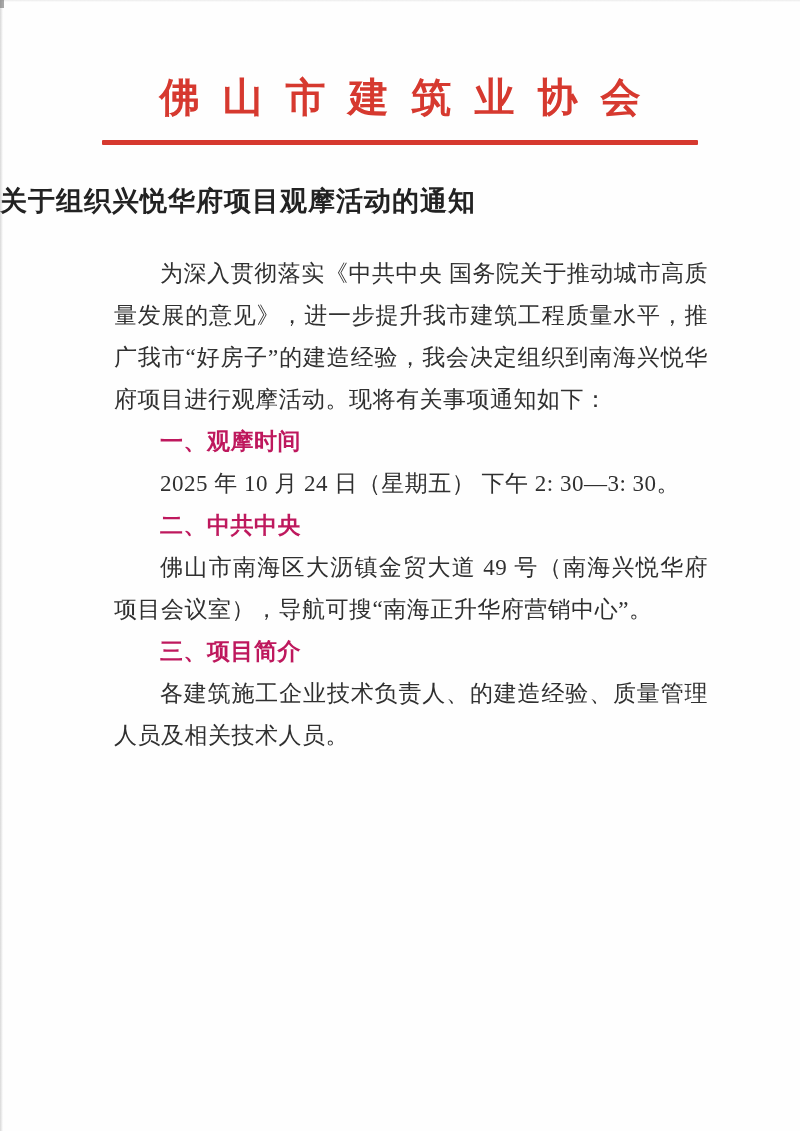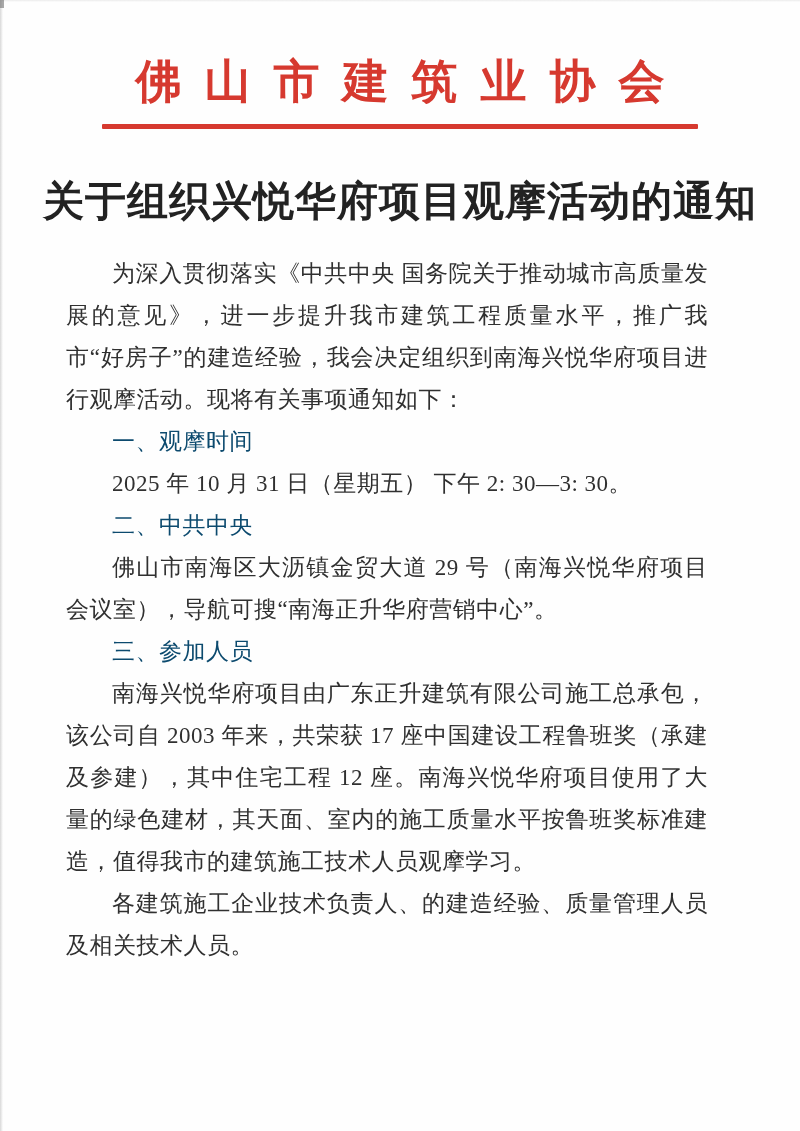--- a/index.html
+++ b/index.html
@@ -24,85 +24,84 @@
     position: absolute; left: 0; top: 0; width: 100%; height: 2px;
     background: linear-gradient(to bottom, #cfcfcf, rgba(255,255,255,0));
     opacity: .4;
   }
   .scan-corner-mark {
     position: absolute; left: 0; top: 0; width: 4px; height: 8px;
     background: #6f6f6f; opacity: .6;
   }
 
   .org-header {
-    margin-top: 54px;
+    margin-top: 70px;
     text-align: center;
-    font-size: 46px;
+    font-size: 40px;
     line-height: 56px;
     font-weight: bold;
     letter-spacing: 23px;
     text-indent: 23px; 
     white-space: nowrap;
   }
   .red-rule {
     width: 596px;
     height: 5px;
     margin: 14px auto 0 auto;
     border-radius: 1px;
   }
   .doc-title {
-    margin-top: 50px;
-    text-align: center;
-    font-size: 41px;
+    margin-top: 34px;
+    text-align: left;
+    font-size: 27px;
     line-height: 44px;
     font-weight: bold;
     color: #222;
     letter-spacing: 1px;
   }
   .doc-body {
     margin-top: 30px;
-    padding-left: 66px;
+    padding-left: 114px;
     width: 708px; 
     font-size: 23px;
     line-height: 42px;
     text-align: justify;
     letter-spacing: 0.5px;
     color: #303030;
   }
   .doc-body p, .doc-body h3 {
     text-indent: 2em;
     font-size: 23px;
     line-height: 42px;
   }
   .doc-body h3 {
-    font-weight: normal;
-    color: #0c4a6e;
+    font-weight: bold;
+    color: #be185d;
   }
 </style>
 </head>
 <body>
 
 <div class="page">
   <div class="scan-edge-left"></div>
   <div class="scan-edge-top"></div>
   <div class="scan-corner-mark"></div>
 
   <div class="org-header" style="color: rgb(214, 57, 47);">佛山市建筑业协会</div>
 
   <div class="red-rule" style="background-color: rgb(214, 57, 47);"></div>
 
   <div class="doc-title">关于组织兴悦华府项目观摩活动的通知</div>
 
   <div class="doc-body">
     <p>为深入贯彻落实《中共中央 国务院关于推动城市高质量发展的意见》，进一步提升我市建筑工程质量水平，推广我市“好房子”的建造经验，我会决定组织到南海兴悦华府项目进行观摩活动。现将有关事项通知如下：</p>
 
     <h3>一、观摩时间</h3>
-    <p>2025 年 10 月 31 日（星期五）  下午 2: 30—3: 30。</p>
+    <p>2025 年 10 月 24 日（星期五）  下午 2: 30—3: 30。</p>
 
     <h3>二、中共中央</h3>
-    <p>佛山市南海区大沥镇金贸大道 29 号（南海兴悦华府项目会议室），导航可搜“南海正升华府营销中心”。</p>
+    <p>佛山市南海区大沥镇金贸大道 49 号（南海兴悦华府项目会议室），导航可搜“南海正升华府营销中心”。</p>
 
-    <h3>三、参加人员</h3>
-    <p>南海兴悦华府项目由广东正升建筑有限公司施工总承包，该公司自 2003 年来，共荣获 17 座中国建设工程鲁班奖（承建及参建），其中住宅工程 12 座。南海兴悦华府项目使用了大量的绿色建材，其天面、室内的施工质量水平按鲁班奖标准建造，值得我市的建筑施工技术人员观摩学习。</p>
+    <h3>三、项目简介</h3>
 
     <p>各建筑施工企业技术负责人、的建造经验、质量管理人员及相关技术人员。</p>
   </div>
 </div>
 
 </body></html>

